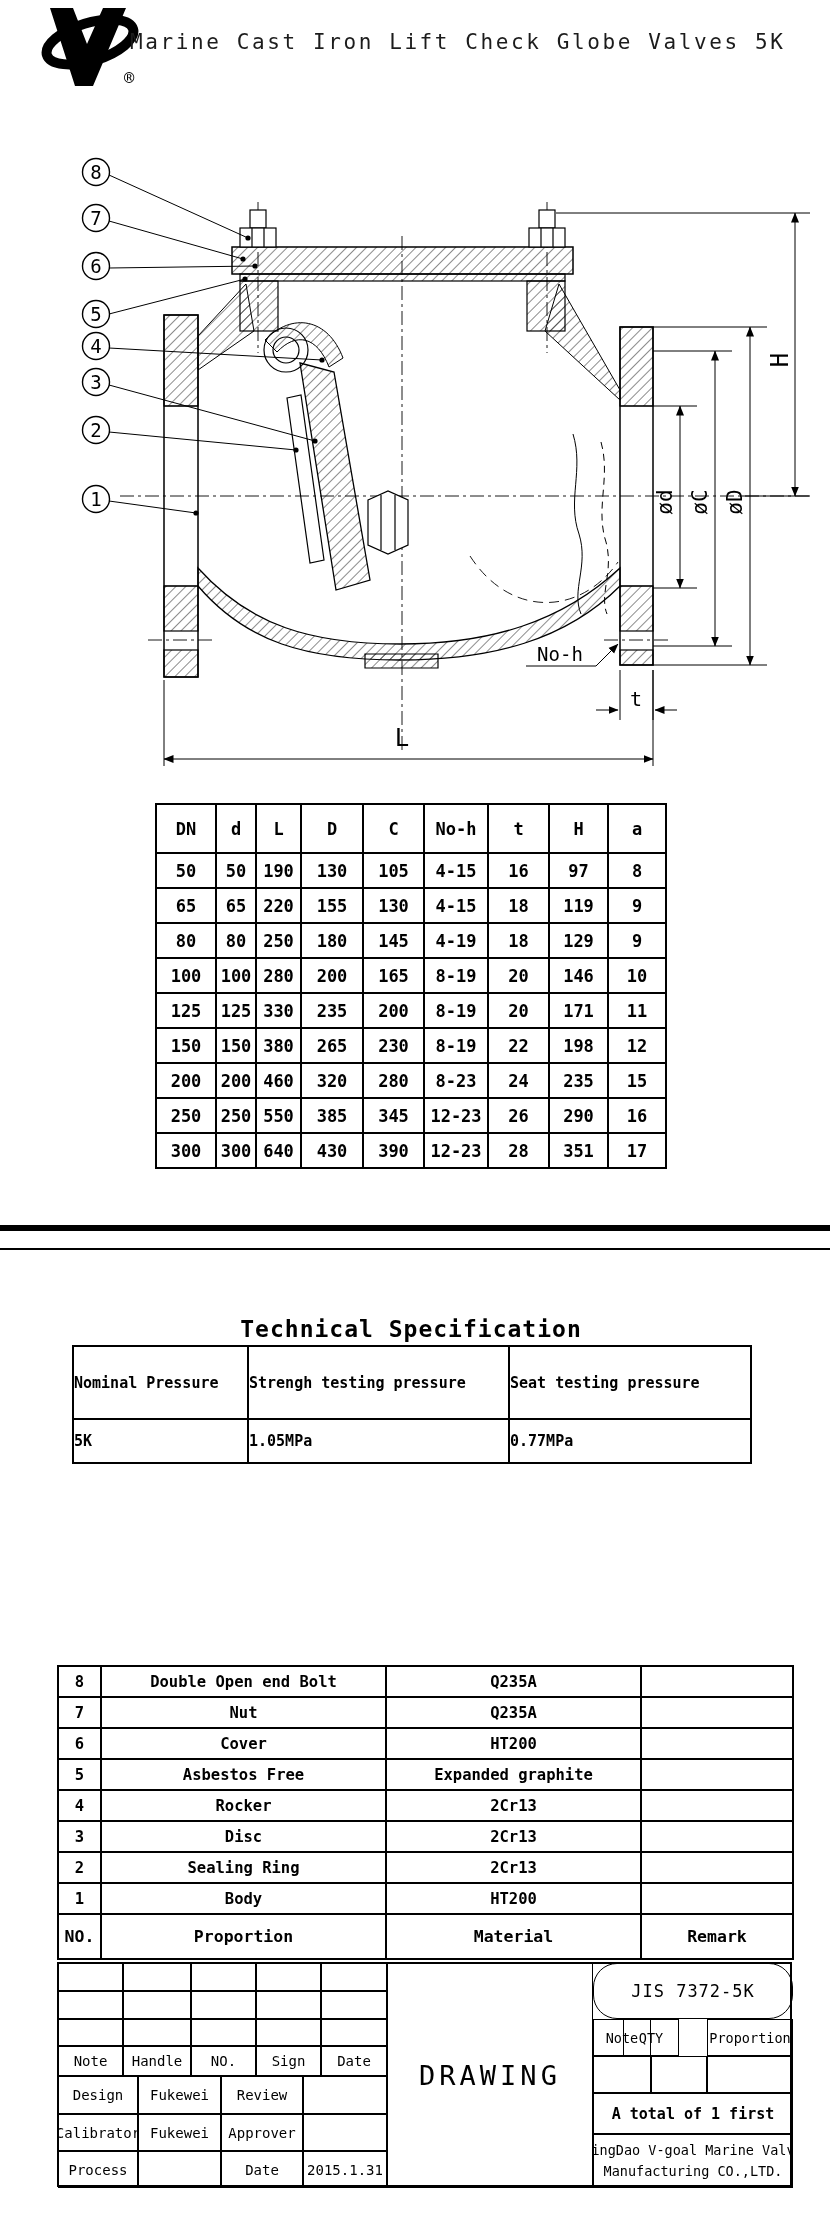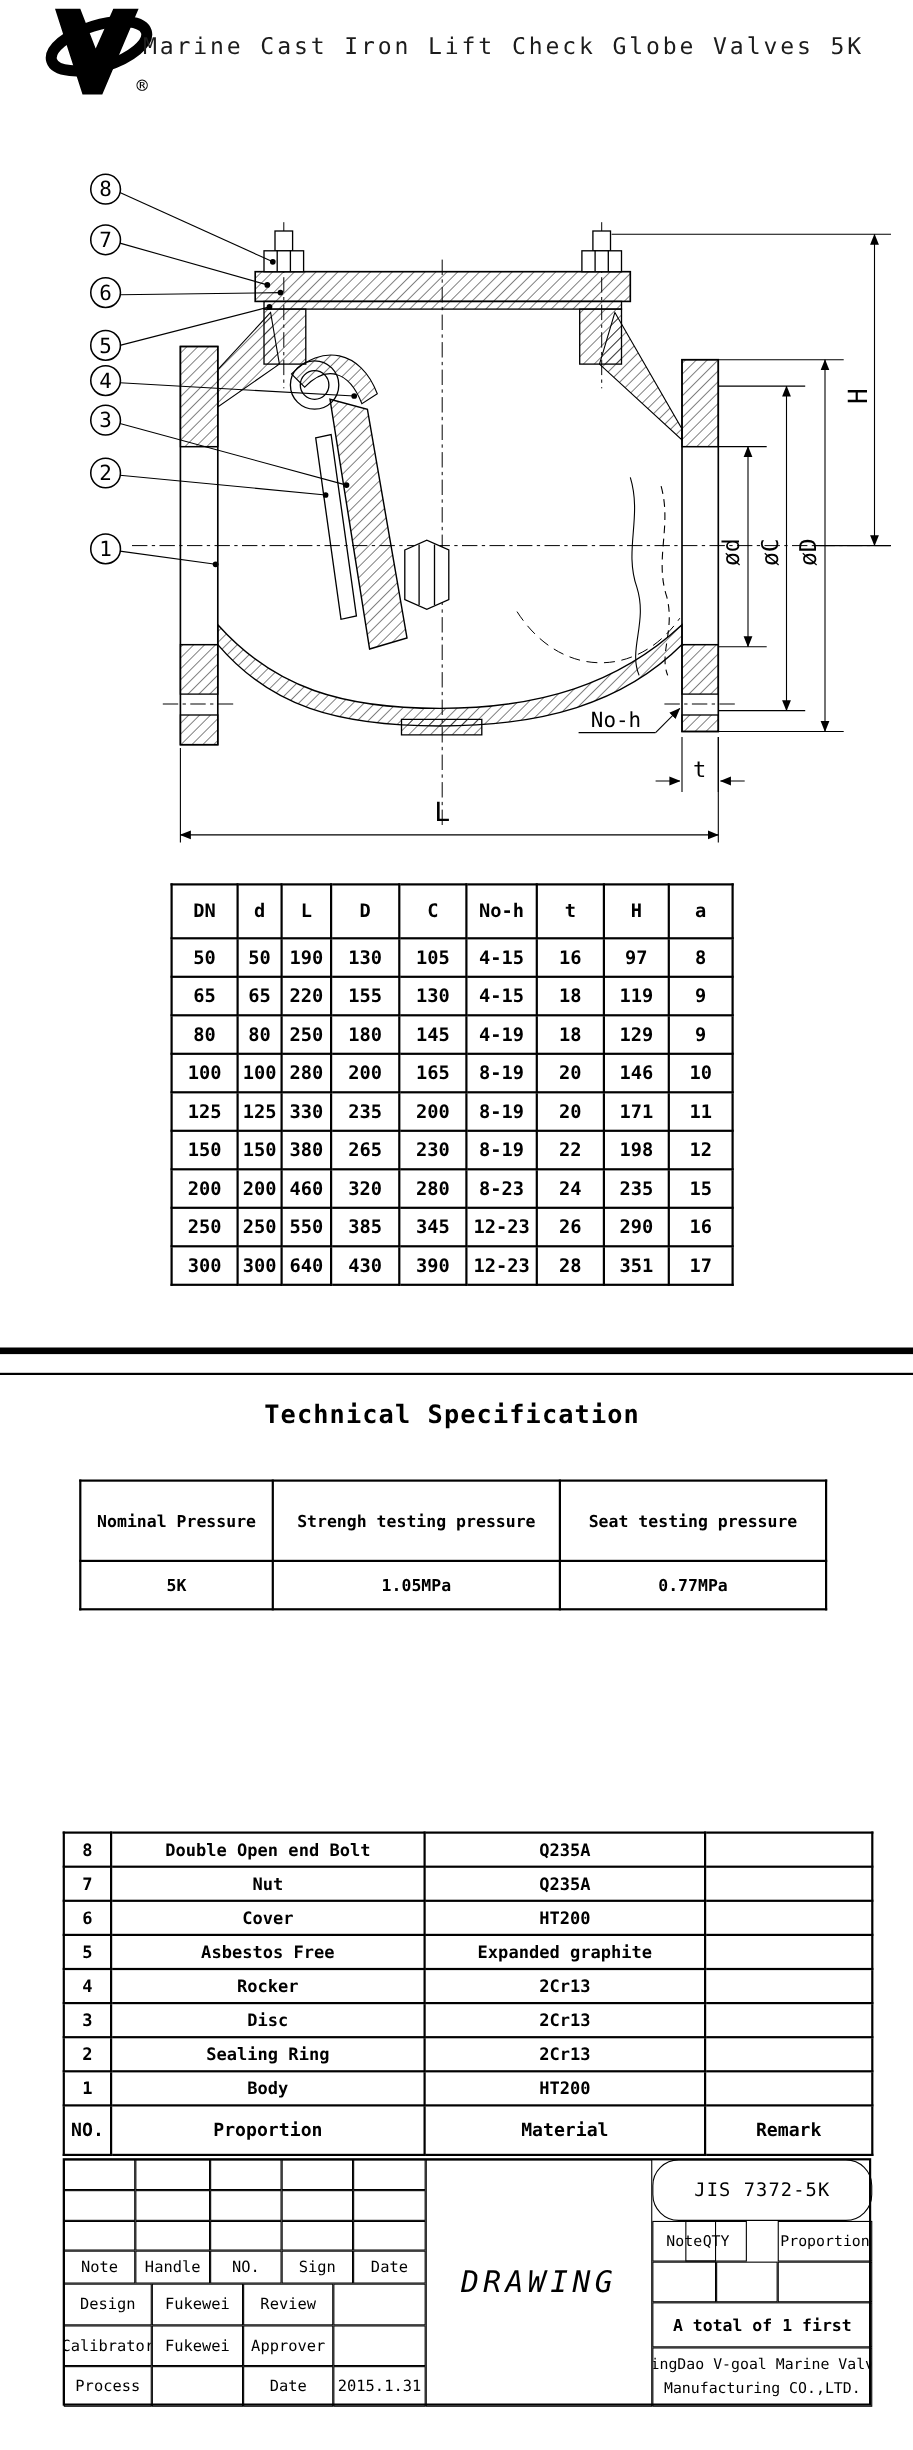--- a/index.html
+++ b/index.html
@@ -20,24 +20,24 @@
   .dimtbl th,.dimtbl td{
     border:2px solid #000;text-align:center;vertical-align:middle;
     font-weight:bold;font-size:17px;font-family:"DejaVu Sans Mono",monospace;padding:0;
   }
   .dimtbl th{height:47px;font-size:17px;}
   .dimtbl td{height:33px;}
   
   .div-thick{left:0;top:1225px;width:830px;height:6px;background:#000;}
   .div-thin{left:0;top:1248px;width:830px;height:0;border-top:2px solid #000;}
   
-  .tech-title{left:72px;top:1274px;width:678px;text-align:center;
+  .tech-title{left:72px;top:1316px;width:678px;text-align:center;
     font-size:23px;font-weight:bold;letter-spacing:1px;}
   .techtbl{left:72px;top:1345px;border-collapse:collapse;table-layout:fixed;}
-  .techtbl td{border:2px solid #000;text-align:center;font-weight:bold;
+  .techtbl td{border:2px solid #000;text-align:left;font-weight:bold;
     font-size:15px;padding:0;}
   .techtbl .h-row td{height:71px;}
   .techtbl .v-row td{height:42px;border-radius:20px;}
   
   .partstbl{left:57px;top:1665px;border-collapse:collapse;table-layout:fixed;}
   .partstbl td{border:2px solid #000;text-align:center;font-weight:bold;
     font-size:15.5px;padding:0;height:29px;}
   .partstbl tr.footer td{height:43px;font-size:16.5px;}
   
   #title-block{left:57px;top:1962px;width:735px;height:225px;border:2px solid #000;box-sizing:border-box;}
@@ -477,21 +477,21 @@
     <div class="tb-cell" style="left: 162px; top: 112px; width: 82px; height: 38px;">Review</div>
     <div class="tb-cell" style="left: 244px; top: 112px; width: 84px; height: 38px;"></div>
     <div class="tb-cell" style="left: -1px; top: 150px; width: 80px; height: 37px;">Calibrator</div>
     <div class="tb-cell" style="left: 79px; top: 150px; width: 83px; height: 37px;">Fukewei</div>
     <div class="tb-cell" style="left: 162px; top: 150px; width: 82px; height: 37px;">Approver</div>
     <div class="tb-cell" style="left: 244px; top: 150px; width: 84px; height: 37px;"></div>
     <div class="tb-cell" style="left: -1px; top: 187px; width: 80px; height: 37px;">Process</div>
     <div class="tb-cell" style="left: 79px; top: 187px; width: 83px; height: 37px;"></div>
     <div class="tb-cell" style="left: 162px; top: 187px; width: 82px; height: 37px;">Date</div>
     <div class="tb-cell" style="left: 244px; top: 187px; width: 84px; height: 37px;">2015.1.31</div>
-    <div class="tb-cell tb-drawing" style="left: 328px; top: -1px; width: 206px; height: 225px; font-style: italic;">DRAWING</div>
+    <div class="tb-cell tb-drawing" style="left: 328px; top: -1px; width: 206px; height: 225px;">DRAWING</div>
     <div class="tb-cell tb-std" style="left: 534px; top: -1px; width: 200px; height: 56px;">JIS 7372-5K</div>
     <div class="tb-cell tb-small" style="left: 534px; top: 55px; width: 58px; height: 37px;">Note</div>
     <div class="tb-cell tb-small" style="left: 564px; top: 55px; width: 56px; height: 37px;">QTY</div>
     <div class="tb-cell tb-small" style="left: 648px; top: 55px; width: 86px; height: 37px;">Proportion</div>
     <div class="tb-cell" style="left: 534px; top: 92px; width: 58px; height: 37px;"></div>
     <div class="tb-cell" style="left: 592px; top: 92px; width: 56px; height: 37px;"></div>
     <div class="tb-cell" style="left: 648px; top: 92px; width: 86px; height: 37px;"></div>
     <div class="tb-cell tb-total" style="left: 534px; top: 129px; width: 200px; height: 41px;">A total of 1 first</div>
     <div class="tb-cell tb-company" style="left: 534px; top: 170px; width: 200px; height: 54px;">
       <div>QingDao V-goal Marine Valve</div>

